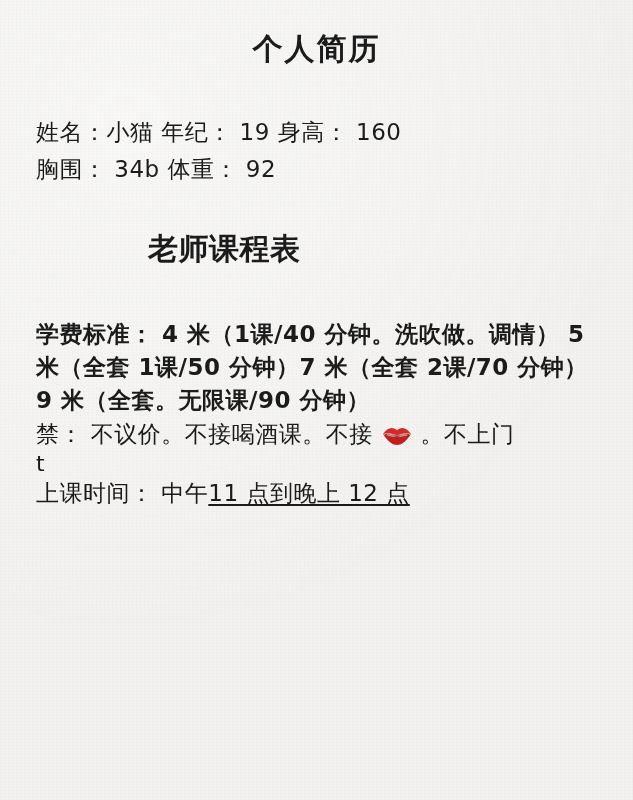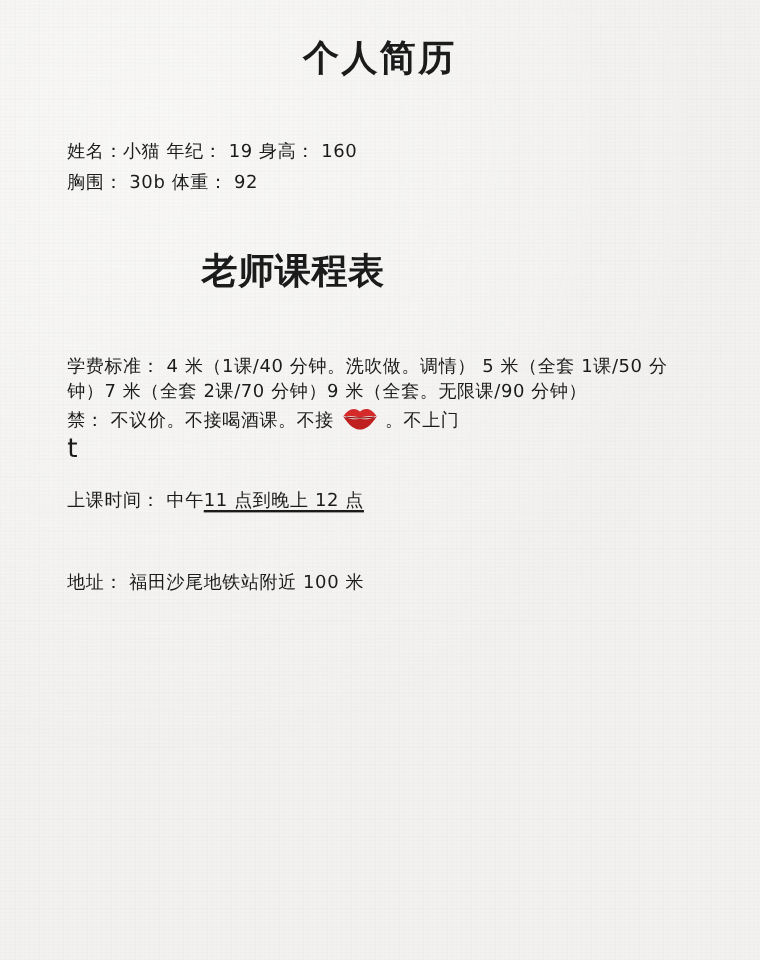--- a/index.html
+++ b/index.html
@@ -22,34 +22,34 @@
     pointer-events: none;
     background-image:
       repeating-linear-gradient(0deg, rgba(0,0,0,0.012) 0px, rgba(0,0,0,0.012) 1px, rgba(255,255,255,0) 1px, rgba(255,255,255,0) 3px),
       repeating-linear-gradient(90deg, rgba(0,0,0,0.010) 0px, rgba(0,0,0,0.010) 1px, rgba(255,255,255,0) 1px, rgba(255,255,255,0) 4px),
       radial-gradient(circle at 20% 15%, rgba(255,255,255,0.55), rgba(255,255,255,0) 60%);
     opacity: 0.85;
   }
   .page {
     position: relative;
     z-index: 2;
-    padding: 0 56px;
+    padding: 0 36px;
     box-sizing: border-box;
   }
   .title {
     text-align: center;
     font-size: 30px;
     font-weight: 700;
     letter-spacing: 2px;
     margin-top: 28px;
     margin-bottom: 0;
     line-height: 1.4;
   }
   .block {
-    font-size: 15px;
+    font-size: 23px;
     line-height: 1.45;
     letter-spacing: 0.5px;
     font-weight: 500;
   }
   .info-block {
     margin-top: 46px;
   }
   .info-line {
     margin-bottom: 4px;
   }
@@ -58,30 +58,31 @@
     padding-left: 112px;
     font-size: 30px;
     font-weight: 600;
     letter-spacing: 0.5px;
   }
   .services {
     margin-top: 6px;
   }
   .fee {
     margin-top: 48px;
+    font-weight: bold;
   }
   .ban {
   }
   .stray {
     font-size: 22px;
     line-height: 1.2;
     margin-top: 0;
   }
   .schedule {
-    margin-top: 19px;
+    margin-top: 0;
   }
   .address {
     margin-top: 46px;
   }
   .lips-icon {
     display: inline-block;
     width: 30px;
     height: 21px;
     vertical-align: -4px;
     margin: 0 1px;
@@ -96,21 +97,21 @@
 <body>
 
 <div class="paper-texture"></div>
 
 <div class="page">
 
   <div class="title">个人简历</div>
 
   <div class="block info-block">
     <div class="info-line">姓名：小猫  年纪： 19  身高： 160</div>
-    <div class="info-line">胸围： 30b  体重： 92</div>
+    <div class="info-line">胸围： 34b  体重： 92</div>
   </div>
 
   <div class="section-heading">老师课程表</div>
 
 
   <div class="block fee">学费标准： 4 米（1课/40 分钟。洗吹做。调情） 5 米（全套 1课/50 分钟）7 米（全套 2课/70 分钟）9 米（全套。无限课/90 分钟）</div>
 
   <div class="block ban">
     <span>禁： 不议价。不接喝酒课。不接</span>
     <span class="lips-icon">
@@ -123,18 +124,14 @@
     <span>。不上门</span>
   </div>
 
   <div class="block stray">t</div>
 
   <div class="block schedule">
     <span>上课时间：</span>
     <span>中午</span><span class="underline">11 点到晚上 12 点</span>
   </div>
 
-  <div class="block address">
-    <span>地址：</span>
-    <span>福田沙尾地铁站附近 100 米</span>
-  </div>
 
 </div>
 
 </body></html>

